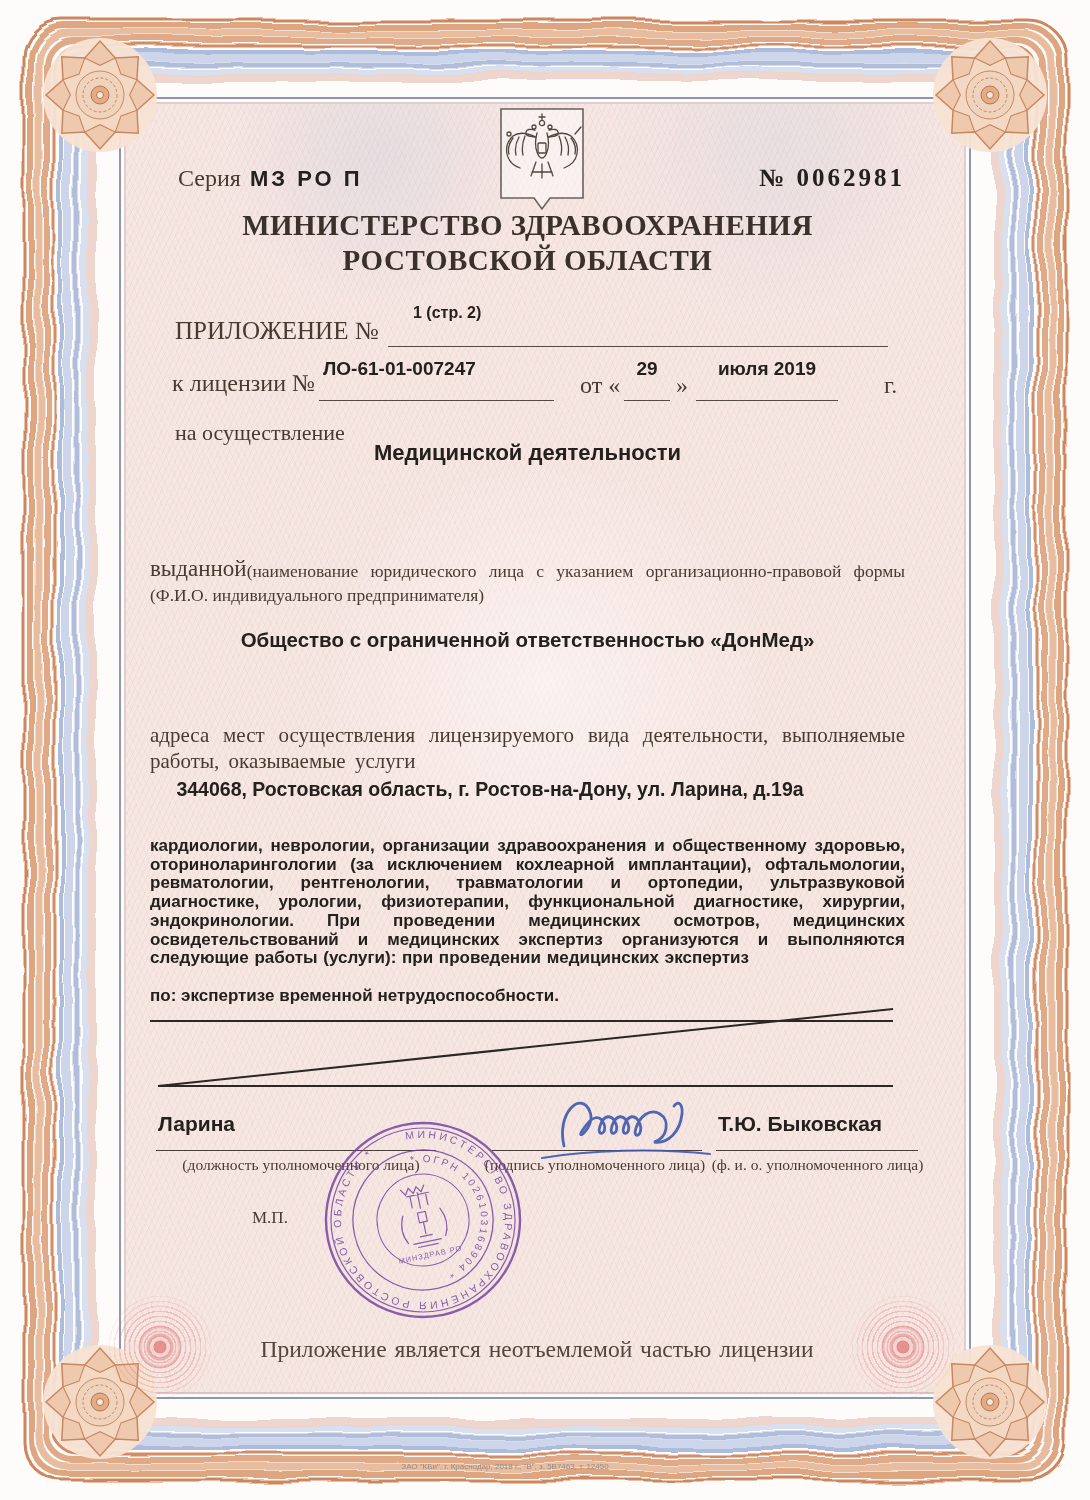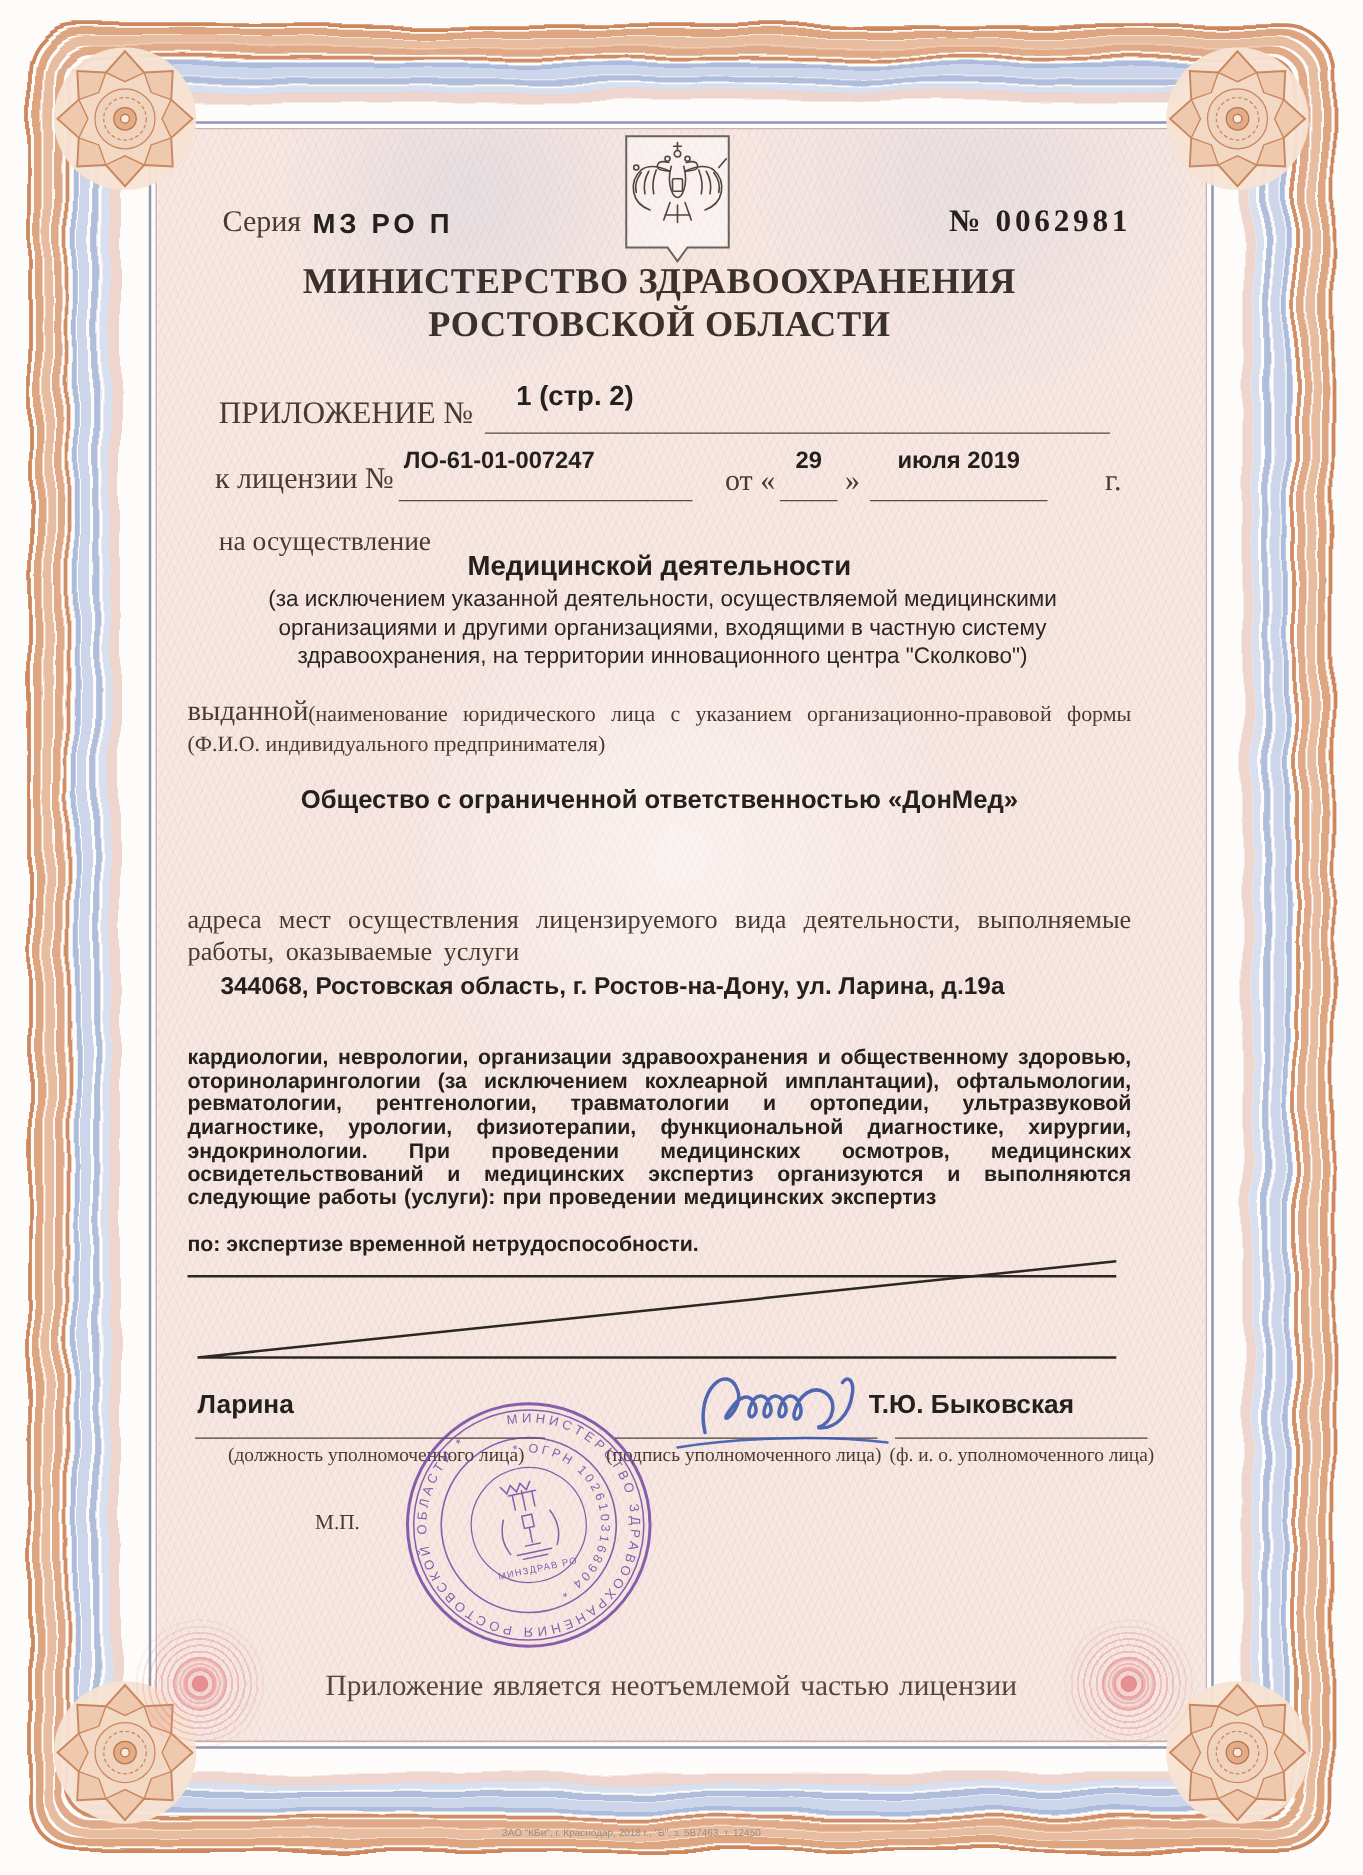--- a/index.html
+++ b/index.html
@@ -101,61 +101,60 @@
     </g>
   </svg>
 
   <div class="abs serif bold center" style="left:150px;top:208px;width:755px;font-size:29px;line-height:35px;color:#3a312b;letter-spacing:.5px">
     <div>МИНИСТЕРСТВО ЗДРАВООХРАНЕНИЯ</div>
     <div>РОСТОВСКОЙ ОБЛАСТИ</div>
   </div>
 
   <div class="abs serif label" style="left:175px;top:317px;font-size:25px">ПРИЛОЖЕНИЕ №</div>
   <div class="abs formline" style="left:388px;top:308px;width:500px;height:38px">
-    <div class="sans bold ink" style="position:absolute;left:25px;top:-4px;font-size:22px">1 (стр. 2)</div>
+    <div class="sans bold ink" style="position:absolute;left:25px;top:-4px;font-size:16px">1 (стр. 2)</div>
   </div>
 
   <div class="abs serif label" style="left:172px;top:370px;font-size:24px">к лицензии №</div>
   <div class="abs formline" style="left:319px;top:362px;width:235px;height:38px">
     <div class="sans bold ink" style="position:absolute;left:4px;top:-4px;font-size:19px">ЛО-61-01-007247</div>
   </div>
   <div class="abs serif label" style="left:580px;top:372px;font-size:24px">от «</div>
   <div class="abs formline center" style="left:624px;top:362px;width:46px;height:38px">
     <div class="sans bold ink" style="font-size:19px;margin-top:-4px">29</div>
   </div>
   <div class="abs serif label" style="left:676px;top:372px;font-size:24px">»</div>
   <div class="abs formline center" style="left:696px;top:362px;width:142px;height:38px">
     <div class="sans bold ink" style="font-size:19px;margin-top:-4px">июля 2019</div>
   </div>
   <div class="abs serif label" style="left:884px;top:372px;font-size:24px">г.</div>
 
   <div class="abs serif label" style="left:175px;top:420px;font-size:22px">на осуществление</div>
   <div class="abs sans bold ink center" style="left:150px;top:440px;width:755px;font-size:22px">Медицинской деятельности</div>
-  <div class="abs sans center" style="left:150px;top:468px;width:760px;font-size:18px;line-height:22.5px;color:#2a2622">(за исключением указанной деятельности, осуществляемой медицинскими организациями и другими организациями, входящими в частную систему здравоохранения, на территории инновационного центра "Сколково")</div>
 
   <div class="abs" style="left:150px;top:556px;width:755px;display:flex;align-items:flex-start">
     <span class="serif label" style="font-size:23px;flex:none">выданной</span>
     <span class="serif label" style="font-size:17.5px;flex:1;margin-top:5px;text-align:justify;text-align-last:justify">(наименование юридического лица с указанием организационно-правовой формы</span>
   </div>
   <div class="abs serif label" style="left:150px;top:585px;font-size:17.5px">(Ф.И.О. индивидуального предпринимателя)</div>
 
   <div class="abs sans bold ink center" style="left:150px;top:628px;width:755px;font-size:20.5px">Общество с ограниченной ответственностью «ДонМед»</div>
 
   <div class="abs serif label just" style="left:150px;top:722px;width:755px;font-size:21px;line-height:26px;word-spacing:4px">адреса мест осуществления лицензируемого вида деятельности, выполняемые работы, оказываемые услуги</div>
   <div class="abs sans bold ink center" style="left:150px;top:778px;width:680px;font-size:19.5px">344068, Ростовская область, г. Ростов-на-Дону, ул. Ларина, д.19а</div>
 
   <div class="abs sans bold ink just" style="left:150px;top:837px;width:755px;font-size:17px;line-height:18.7px;word-spacing:1px">кардиологии, неврологии, организации здравоохранения и общественному здоровью, оториноларингологии (за исключением кохлеарной имплантации), офтальмологии, ревматологии, рентгенологии, травматологии и ортопедии, ультразвуковой диагностике, урологии, физиотерапии, функциональной диагностике, хирургии, эндокринологии. При проведении медицинских осмотров, медицинских освидетельствований и медицинских экспертиз организуются и выполняются следующие работы (услуги): при проведении медицинских экспертиз</div>
   <div class="abs sans bold ink" style="left:150px;top:986px;width:743px;font-size:17px;padding-bottom:14px;border-bottom:2px solid #2b2723">по: экспертизе временной нетрудоспособности.</div>
 
   <svg class="abs" style="left:0;top:0;pointer-events:none" width="1090" height="1500" viewBox="0 0 1090 1500">
     <path d="M893,1009 L158,1086 M158,1086 H893" stroke="#2b2723" stroke-width="2" fill="none"></path>
   </svg>
 
   <div class="abs sans bold ink" style="left:158px;top:1112px;font-size:21px">Ларина</div>
-  <div class="abs sans bold ink" style="left:695px;top:1112px;width:210px;font-size:21px;text-align:left">Т.Ю. Быковская</div>
+  <div class="abs sans bold ink" style="left:695px;top:1112px;width:210px;font-size:21px;text-align:center">Т.Ю. Быковская</div>
 
   <div class="abs sigline" style="left:156px;top:1150px;width:280px"></div>
   <div class="abs sigline" style="left:492px;top:1150px;width:210px"></div>
   <div class="abs sigline" style="left:716px;top:1150px;width:202px"></div>
 
   <div class="abs serif cap" style="left:156px;top:1156px;width:290px">(должность уполномоченного лица)</div>
   <div class="abs serif cap" style="left:470px;top:1156px;width:250px">(подпись уполномоченного лица)</div>
   <div class="abs serif cap" style="left:700px;top:1156px;width:235px">(ф. и. о. уполномоченного лица)</div>
 
   <div class="abs serif label" style="left:252px;top:1208px;font-size:17px">М.П.</div>

